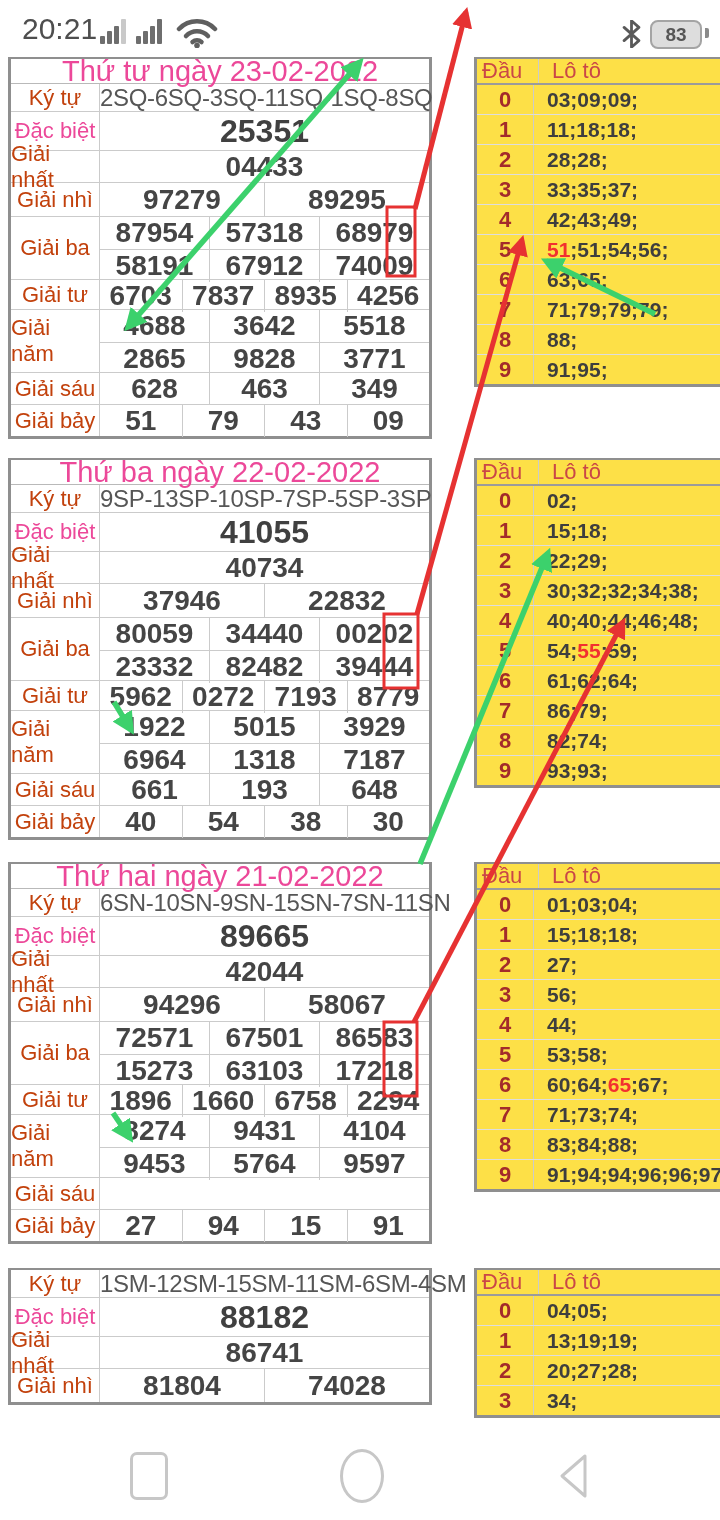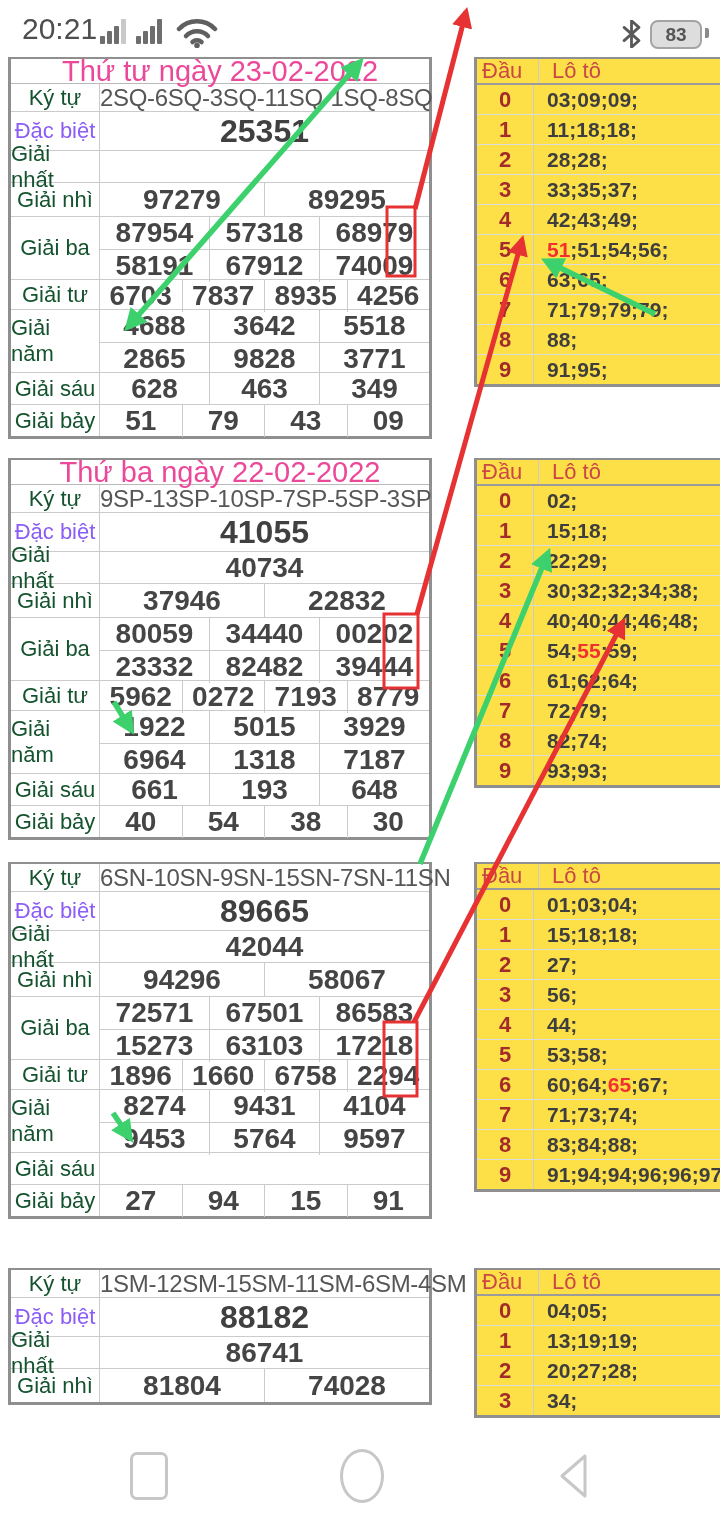--- a/index.html
+++ b/index.html
@@ -25,22 +25,22 @@
   
   .day-block{position:absolute;left:0;width:720px}
 
   .ltable{position:absolute;left:8px;top:0;width:418px;background:#fff;
     border:3px solid #8f8f8f;border-top-width:2px}
   .t-title{height:24px;display:flex;align-items:center;justify-content:center;
     font-size:29px;color:#ec4899;border-bottom:1px solid #b9b9b9}
   .lrow{display:flex;border-bottom:1px solid #cbcbcb}
   .lrow:last-child{border-bottom:none}
   .llabel{width:88px;flex:0 0 88px;border-right:1px solid #cbcbcb;display:flex;
-    align-items:center;justify-content:center;font-size:22px;color:#14532d}
-  .red-label{color:#8b5cf6}
+    align-items:center;justify-content:center;font-size:22px;color:#c2410c}
+  .red-label{color:#ec4899}
   .lvals{flex:1;display:flex;flex-direction:column}
   .vline{flex:1;display:flex}
   .vline + .vline{border-top:1px solid #cbcbcb}
   .vcell{flex:1;display:flex;align-items:center;justify-content:center;
     font-size:28px;font-weight:bold;color:#454545;overflow:hidden;white-space:nowrap}
   .vcell + .vcell{border-left:1px solid #cbcbcb}
   .kytu-val{font-size:24px;font-weight:normal;color:#565656;letter-spacing:-0.3px}
   .db-val{font-size:32px;font-weight:bold;color:#404040}
   .h-kytu{height:27px}.h-db{height:38px}.h-nhat{height:31px}.h-nhi{height:33px}
   .h-ba{height:62px}.h-tu{height:29px}.h-nam{height:62px}.h-sau{height:31px}.h-bay{height:31px}
@@ -120,20 +120,25 @@
           <div class="lrow h-db">
             <div class="llabel red-label">Đặc biệt</div>
             <div class="lvals">
               <div class="vline">
                 <div class="vcell db-val">25351</div>
               </div>
             </div>
           </div>
           <div class="lrow h-nhat">
             <div class="llabel">Giải nhất</div>
+            <div class="lvals">
+              <div class="vline">
+                <div class="vcell">04433</div>
+              </div>
+            </div>
           </div>
           <div class="lrow h-nhi">
             <div class="llabel">Giải nhì</div>
             <div class="lvals">
               <div class="vline">
                 <div class="vcell">97279</div>
                 <div class="vcell">89295</div>
               </div>
             </div>
           </div>
@@ -374,34 +379,35 @@
           <div class="rrow">
             <div class="dau">5</div>
             <div class="loto"><span>54</span>; <span class="hl">55</span>; <span>59</span>; </div>
           </div>
           <div class="rrow">
             <div class="dau">6</div>
             <div class="loto"><span>61</span>; <span>62</span>; <span>64</span>; </div>
           </div>
           <div class="rrow">
             <div class="dau">7</div>
-            <div class="loto"><span>72</span>; <span>79</span>; </div>
+            <div class="loto"><span>86</span>; <span>79</span>; </div>
           </div>
           <div class="rrow">
             <div class="dau">8</div>
             <div class="loto"><span>82</span>; <span>74</span>; </div>
           </div>
           <div class="rrow">
             <div class="dau">9</div>
             <div class="loto"><span>93</span>; <span>93</span>; </div>
           </div>
         </div>
       </div>
       <div class="day-block" style="top: 862px;">
         <div class="ltable">
+          <div class="t-title">Thứ hai ngày 21-02-2022</div>
           <div class="lrow h-kytu">
             <div class="llabel">Ký tự</div>
             <div class="lvals">
               <div class="vline">
                 <div class="vcell kytu-val">6SN-10SN-9SN-15SN-7SN-11SN</div>
               </div>
             </div>
           </div>
           <div class="lrow h-db">
             <div class="llabel red-label">Đặc biệt</div>

